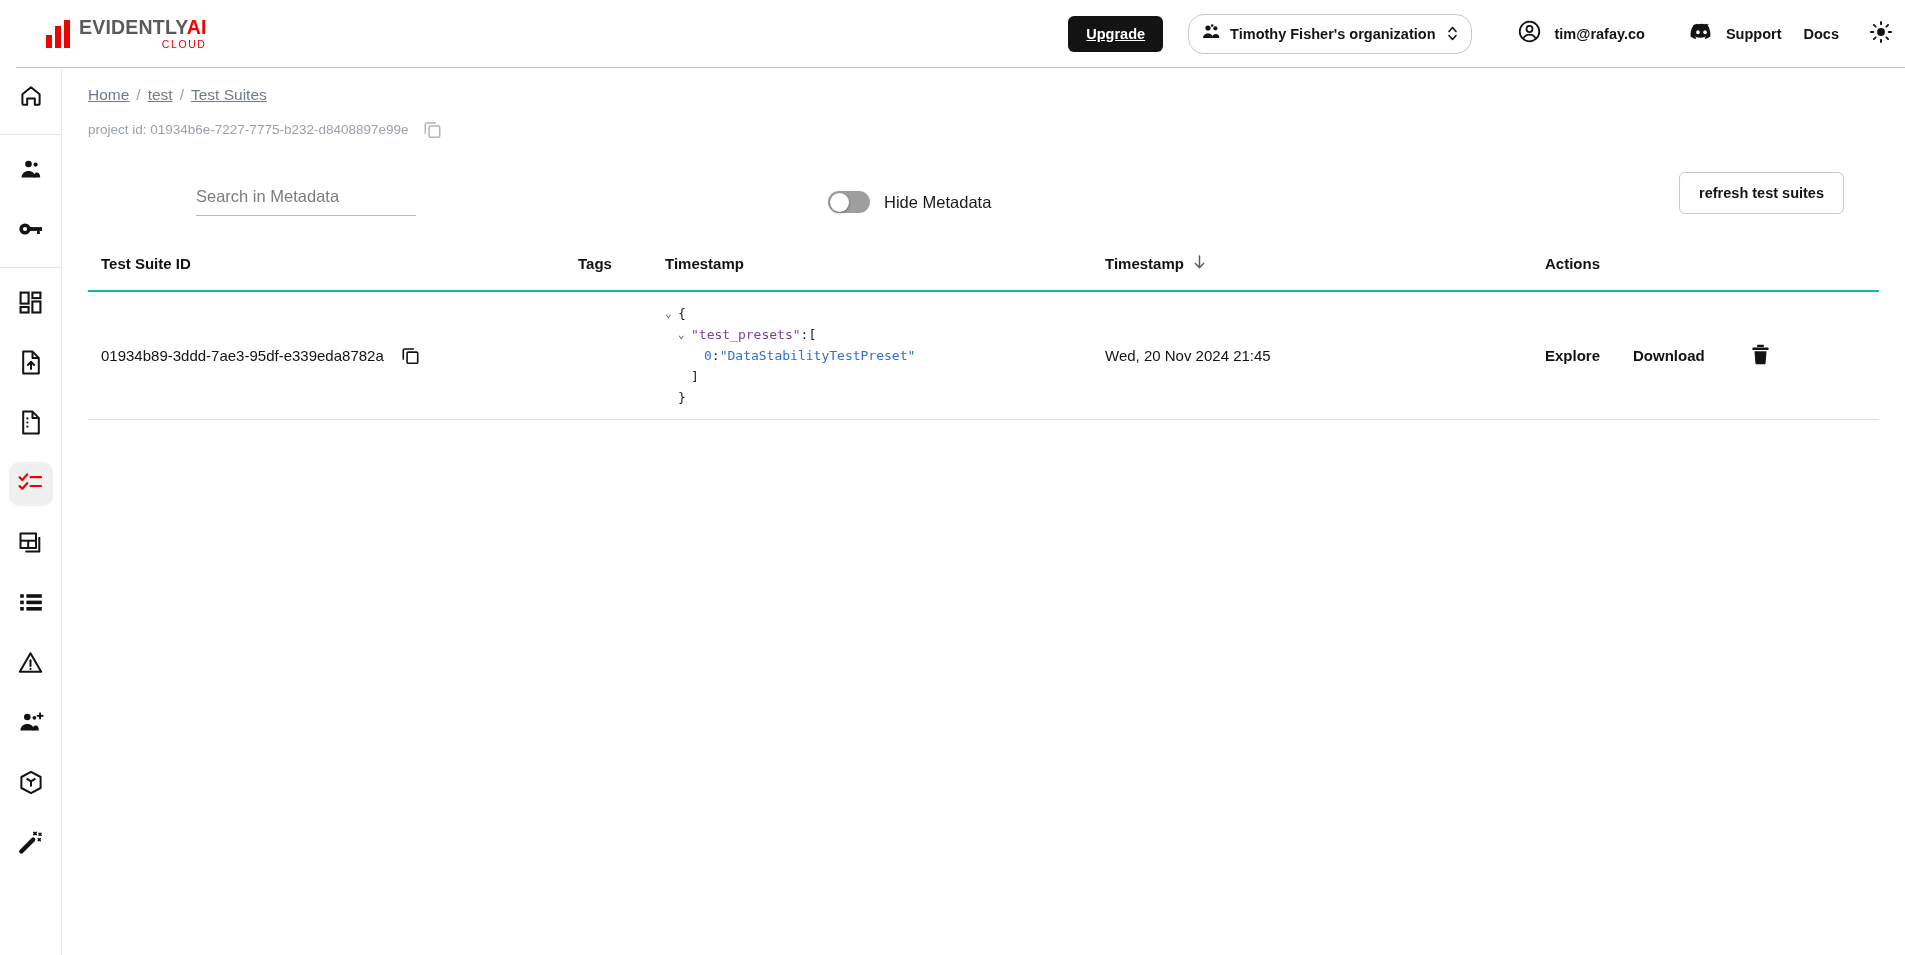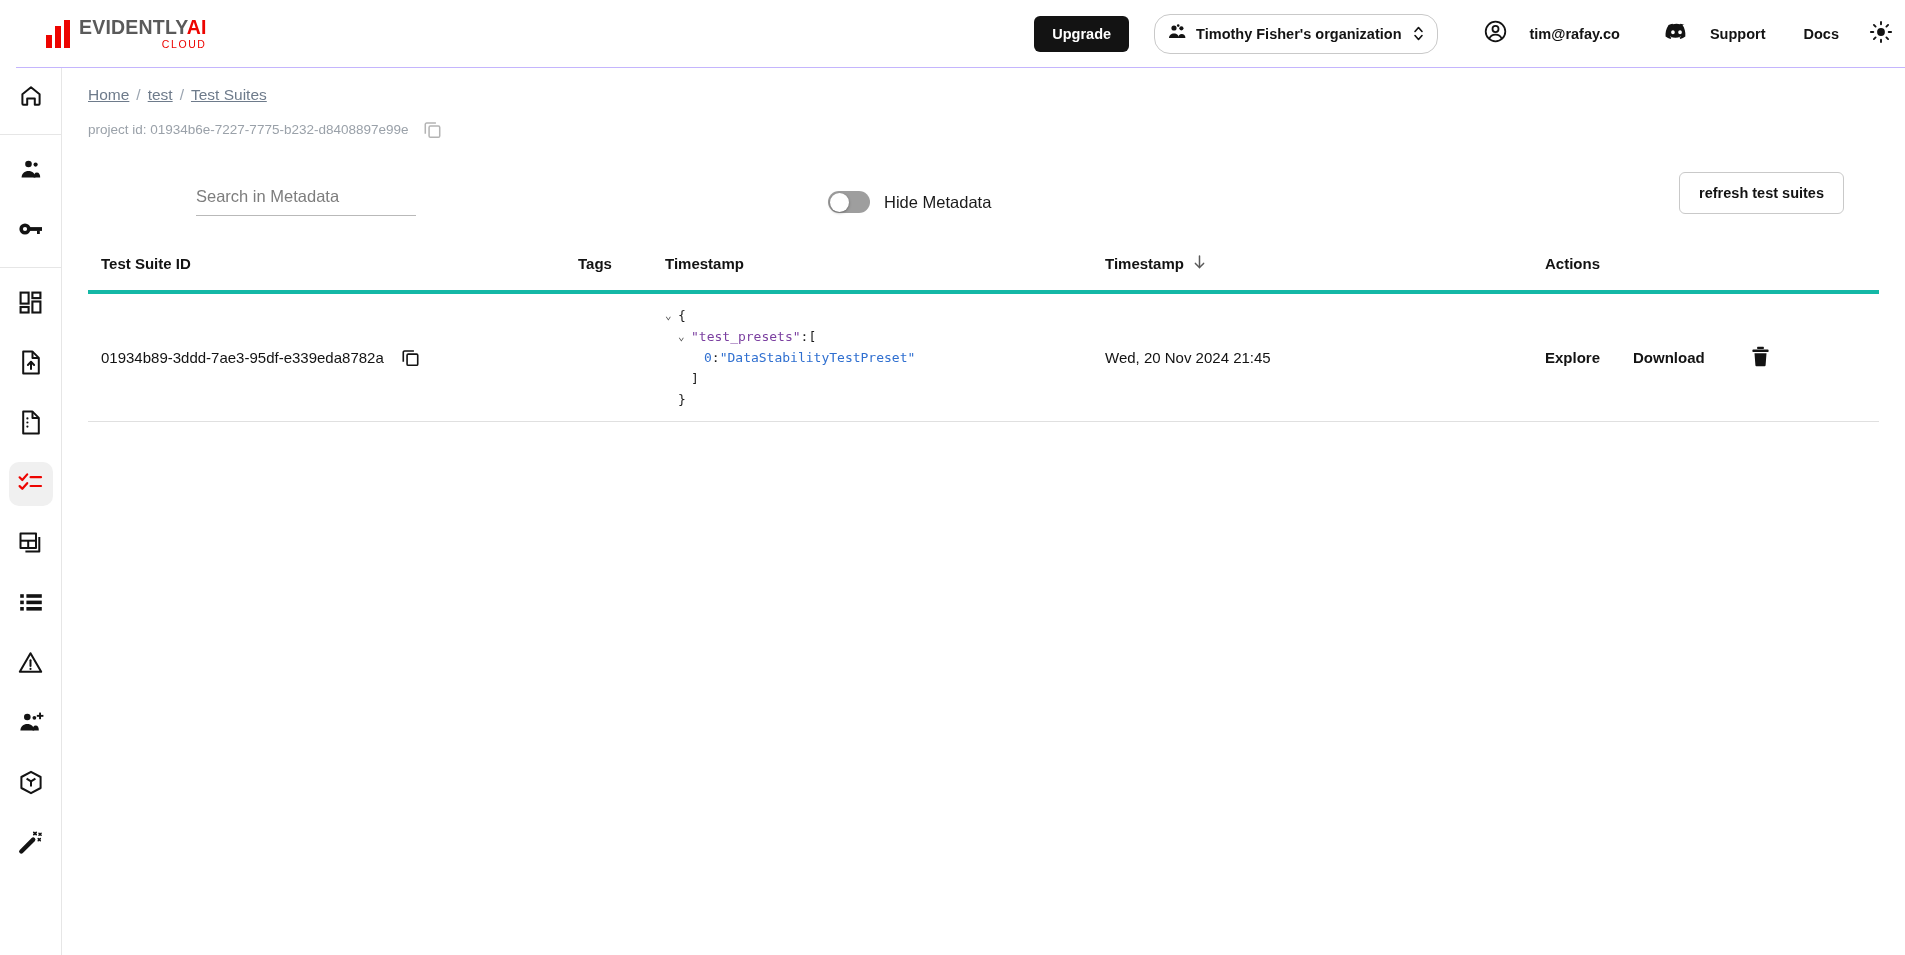--- a/index.html
+++ b/index.html
@@ -28,35 +28,35 @@
   .logo-bars i:nth-child(3) { height: 28px; }
   .logo-text { line-height: 1; }
   .logo-main { font-size: 19.5px; font-weight: 700; letter-spacing: .2px; color: #5a5a5a; }
   .logo-main .ai { color: #ed0400; }
   .logo-sub { font-size: 10.5px; font-weight: 400; letter-spacing: 1.6px; color: #ed0400; text-align: right; margin-top: 1px; }
 
   .top-right { margin-left: auto; display: flex; align-items: center; }
   .upgrade-btn {
     background: #131313; color: #fff; border: none; border-radius: 6px;
     font-family: inherit; font-size: 14.5px; font-weight: 700;
-    padding: 10px 18px; cursor: pointer;
+    padding: 10px 18px; cursor: pointer; text-decoration: underline;
   }
   .org-select {
     display: flex; align-items: center; gap: 9px;
     border: 1px solid #c9c9c9; border-radius: 16px;
     height: 40px; padding: 0 13px; margin-left: 25px; cursor: pointer;
     background: #fff;
   }
   .org-name { font-size: 14.5px; font-weight: 600; color: #131313; }
   .spin-icon { display: flex; flex-direction: column; gap: 2px; margin-left: 2px; }
 
-  .top-link { display: flex; align-items: center; gap: 22px; cursor: pointer; }
+  .top-link { display: flex; align-items: center; gap: 13px; cursor: pointer; }
   .top-link span.lbl { font-size: 14.5px; font-weight: 600; color: #131313; }
   .ml-45 { margin-left: 45px; }
-  .ml-38 { margin-left: 38px; }
+  .ml-38 { margin-left: 22px; }
   .ml-30 { margin-left: 30px; }
   .mr-30 { margin-right: 28px; }
 
   
   .sidebar {
     position: absolute; top: 68px; left: 0;
     width: 62px; height: 887px;
     background: #ffffff;
     border-right: 1px solid #e6e6e6;
     display: flex; flex-direction: column; align-items: center;
@@ -115,21 +115,21 @@
   .refresh-btn {
     margin-left: auto; margin-bottom: 2px;
     border: 1px solid #c9c9c9; border-radius: 6px; background: #fff;
     font-family: inherit; font-size: 14.5px; font-weight: 700; color: #131313;
     padding: 12px 19px; cursor: pointer;
   }
 
   
   .table { margin: 38px 0 0 26px; width: 1791px; }
   .thead, .trow { display: flex; align-items: center; }
-  .thead { padding-bottom: 17px; border-bottom: 4px solid #14b8a6; }
+  .thead { padding-bottom: 17px; border-bottom: 2px solid #14b8a6; }
   .th { font-size: 15px; font-weight: 700; color: #131313; display: flex; align-items: center; gap: 8px; }
   .trow { border-bottom: 1px solid #e0e0e0; min-height: 128px; }
 
   .c-id { width: 490px; padding-left: 13px; }
   .c-tags { width: 87px; }
   .c-meta { width: 440px; }
   .c-time { width: 440px; }
   .c-actions { width: 300px; }
 
   .cell-id { display: flex; align-items: center; font-size: 15px; color: #131313; }

